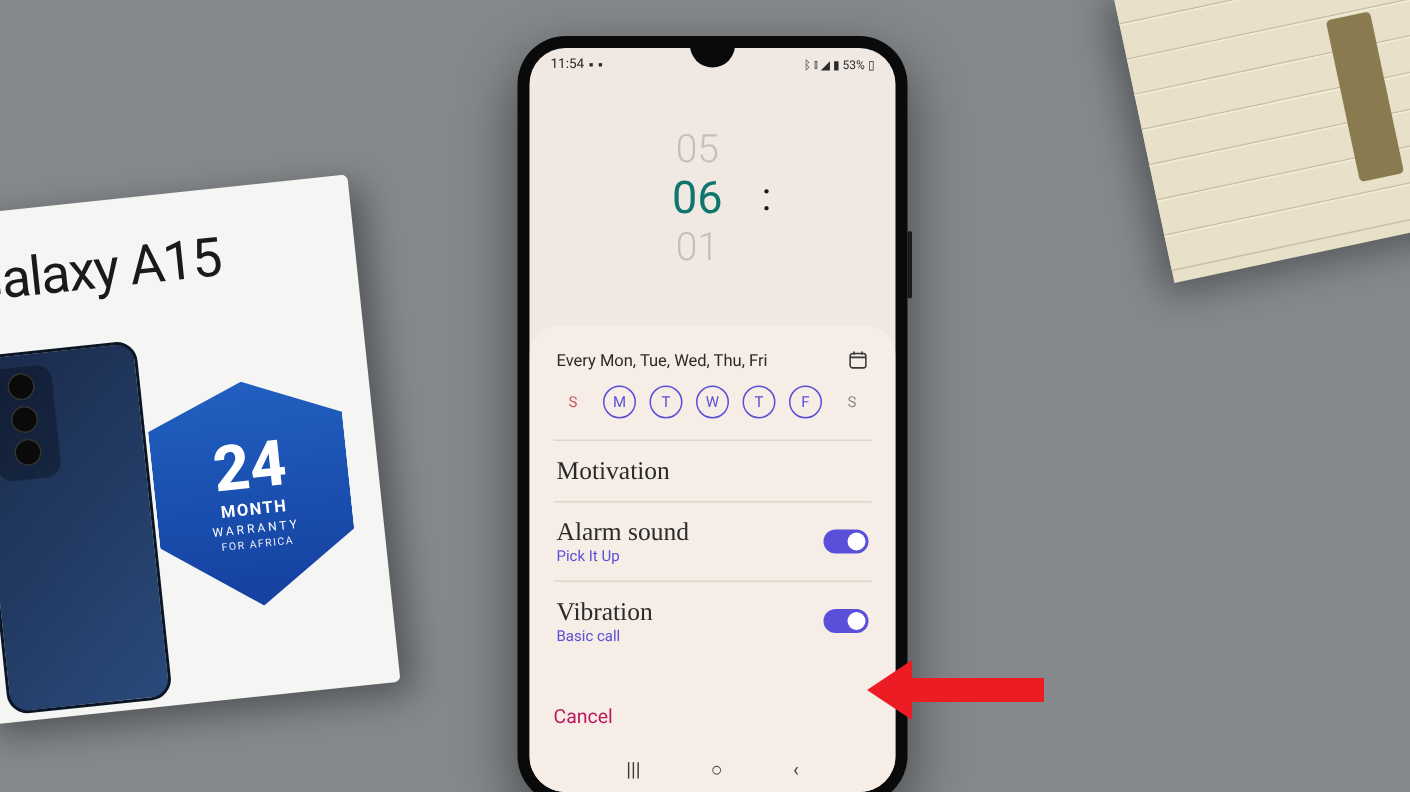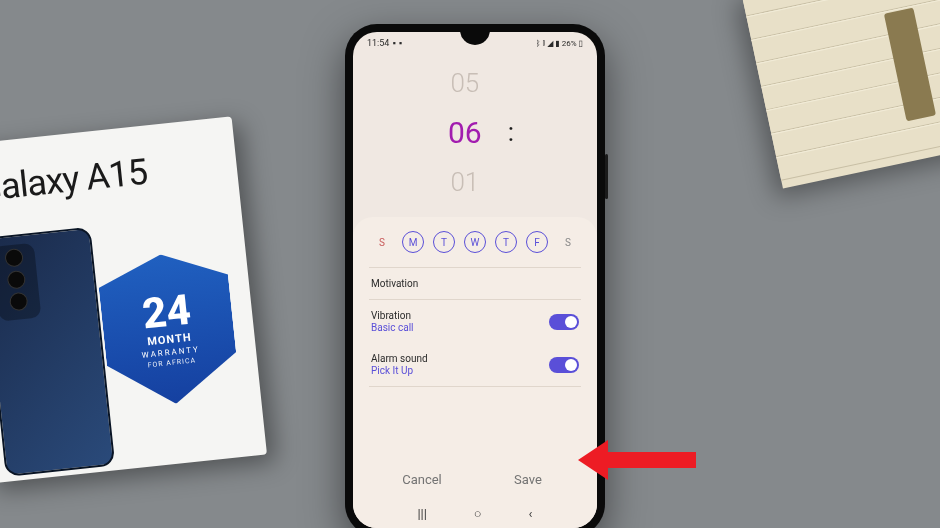--- a/index.html
+++ b/index.html
@@ -139,25 +139,25 @@
     .time-picker {
       height: 160px;
       display: flex;
       align-items: center;
       justify-content: center;
       gap: 14px;
       padding: 0 30px;
     }
     .time-col {
       display: flex; flex-direction: column;
-      align-items: center; gap: 17px;
+      align-items: center; 
       width: 58px;
     }
     .time-faded { color: #c8beb6; font-size: 26px; font-weight: 300; }
-    .time-current { color: #a21caf; font-size: 30px; font-weight: 400; }
+    .time-current { color: #0f766e; font-size: 30px; font-weight: 400; }
     .time-sep { color: #1a1a1a; font-size: 26px; font-weight: 400; }
 
     
     .sheet {
       position: absolute;
       left: 0; right: 0; bottom: 0;
       top: 185px;
       background: #f5ede6;
       border-radius: 20px 20px 0 0;
       padding: 14px 16px 0;
@@ -185,21 +185,21 @@
       border: 1px solid #5a4fd8;
       color: #5a4fd8;
     }
     .day.sunday { color: #c85a5a; }
     .setting-row {
       padding: 10px 2px;
       border-bottom: 1px solid #e0d6cc;
       display: flex; justify-content: space-between; align-items: center;
     }
     .setting-row.no-border { border-bottom: none; }
-    .setting-label { font-size: 10px; color: #2a2a2a; }
+    .setting-label { font-size: 17px; color: #2a2a2a; font-family: Liberation Serif, serif; }
     .setting-sub { font-size: 10px; color: #5a4fd8; margin-top: 1px; }
     .toggle {
       width: 30px; height: 16px;
       background: #5a4fd8;
       border-radius: 10px;
       position: relative;
     }
     .toggle::after {
       content: '';
       position: absolute;
@@ -209,23 +209,23 @@
       border-radius: 50%;
     }
     .action-bar {
       margin-top: auto;
       display: flex;
       padding: 8px 0 6px;
       background: #f5ede6;
     }
     .action-btn {
       flex: 1;
-      text-align: center;
+      text-align: left;
       font-size: 13px;
-      color: #737373;
+      color: #be185d;
       padding: 8px 0;
     }
     .nav-bar {
       display: flex;
       justify-content: space-around;
       align-items: center;
       padding: 5px 25px 7px;
       background: #f5ede6;
     }
     .nav-icon { color: #3a3a3a; font-size: 13px; }
@@ -279,69 +279,77 @@
       <div class="status-left">
         <span>11:54</span>
         <span>▪</span>
         <span>▪</span>
       </div>
       <div class="status-right">
         <span>ᛒ</span>
         <span>⫾</span>
         <span>◢</span>
         <span>▮</span>
-        <span>26%</span>
+        <span>53%</span>
         <span>▯</span>
       </div>
     </div>
 
     <div class="time-picker">
       <div class="time-col">
         <div class="time-faded">05</div>
         <div class="time-current">06</div>
         <div class="time-faded">01</div>
       </div>
       <div class="time-sep">:</div>
     </div>
 
     <div class="sheet">
+      <div class="schedule-row">
+        <span>Every Mon, Tue, Wed, Thu, Fri</span>
+        <svg class="calendar-icon" viewBox="0 0 16 16">
+          <rect x="2" y="3" width="12" height="11" rx="2" fill="none" stroke="#3a3a3a" stroke-width="1.2"></rect>
+          <line x1="2" y1="6" x2="14" y2="6" stroke="#3a3a3a" stroke-width="1.2"></line>
+          <line x1="5" y1="1.5" x2="5" y2="4" stroke="#3a3a3a" stroke-width="1.2"></line>
+          <line x1="11" y1="1.5" x2="11" y2="4" stroke="#3a3a3a" stroke-width="1.2"></line>
+        </svg>
+      </div>
 
       <div class="days-row">
         <div class="day sunday">S</div>
         <div class="day active">M</div>
         <div class="day active">T</div>
         <div class="day active">W</div>
         <div class="day active">T</div>
         <div class="day active">F</div>
         <div class="day">S</div>
       </div>
 
       <div class="setting-row">
         <div class="setting-label">Motivation</div>
       </div>
 
+      <div class="setting-row">
+        <div>
+          <div class="setting-label">Alarm sound</div>
+          <div class="setting-sub">Pick It Up</div>
+        </div>
+        <div class="toggle"></div>
+      </div>
+
       <div class="setting-row no-border">
         <div>
           <div class="setting-label">Vibration</div>
           <div class="setting-sub">Basic call</div>
         </div>
         <div class="toggle"></div>
       </div>
 
-      <div class="setting-row">
-        <div>
-          <div class="setting-label">Alarm sound</div>
-          <div class="setting-sub">Pick It Up</div>
-        </div>
-        <div class="toggle"></div>
-      </div>
-
       <div class="action-bar">
         <div class="action-btn">Cancel</div>
-        <div class="action-btn">Save</div>
       </div>
 
       <div class="nav-bar">
         <span class="nav-icon">|||</span>
         <span class="nav-icon">○</span>
         <span class="nav-icon">‹</span>
       </div>
     </div>
   </div>
 </div>

